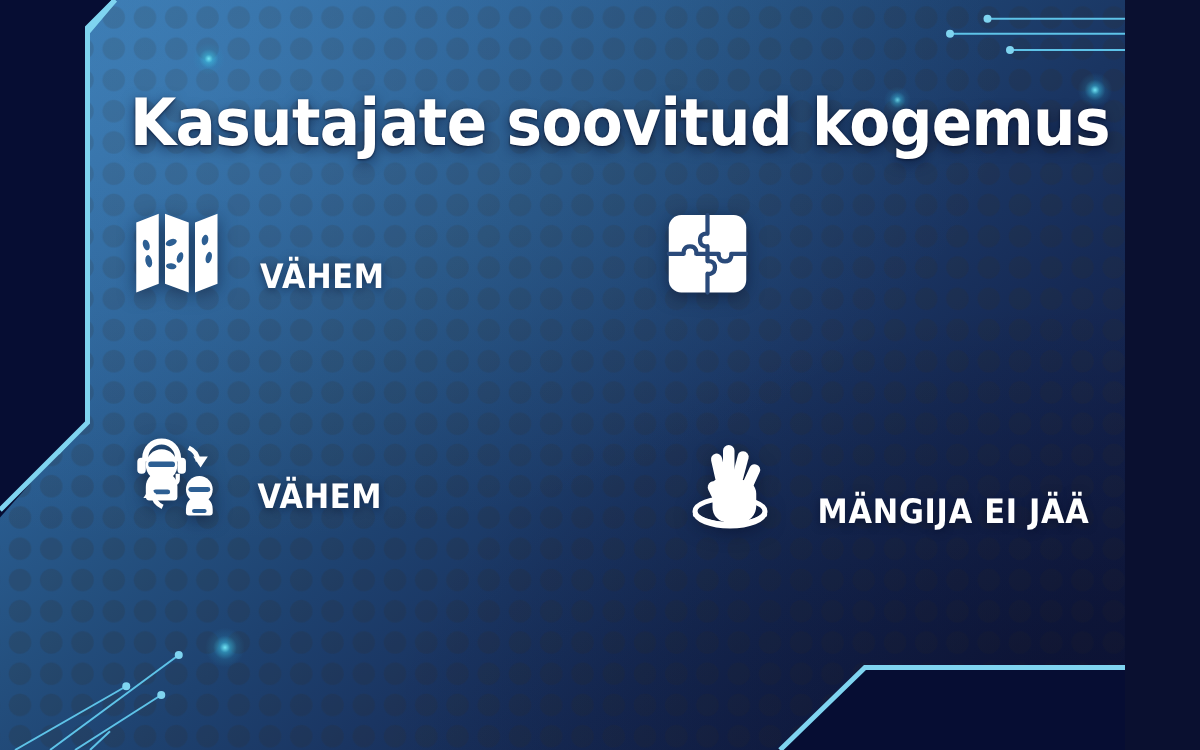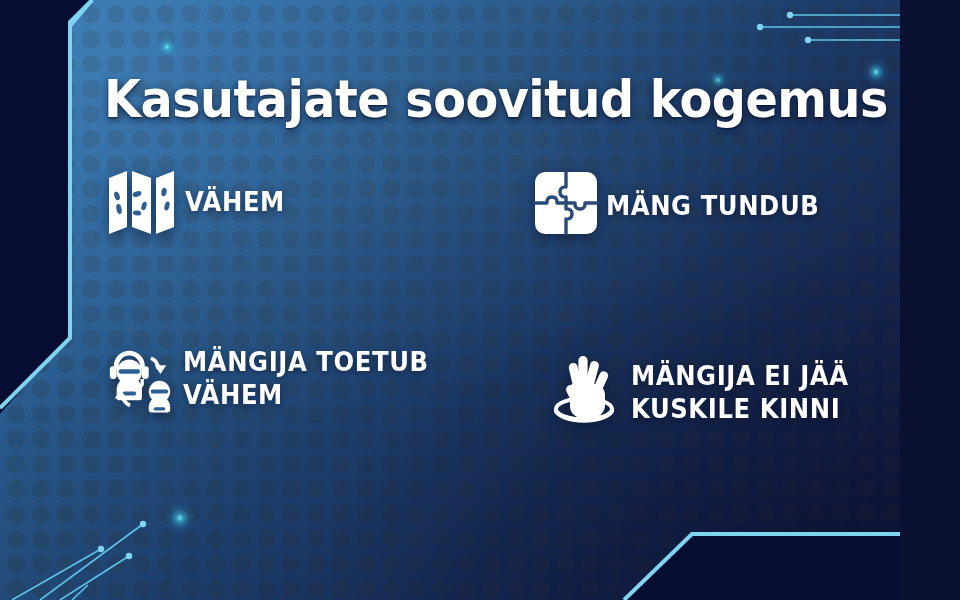--- a/index.html
+++ b/index.html
@@ -109,22 +109,22 @@
   .features {
     position: absolute;
     left: 0;
     top: 0;
     width: 960px;
     height: 600px;
   }
   .feature {
     position: absolute;
     display: flex;
-    align-items: center;
-    gap: 7px;
+    align-items: flex-end;
+    gap: 30px;
   }
   .f1 { left: 106px; top: 162px; width: 410px; }
   .f2 { left: 533px; top: 168px; width: 400px; }
   .f3 { left: 104px; top: 338px; width: 420px; }
   .f4 { left: 544px; top: 352px; width: 420px; }
 
   .feature-icon {
     flex: 0 0 auto;
     width: 72px;
     height: 76px;
@@ -270,21 +270,20 @@
                        C23 25 22 31 22 31
                        L40 31
                        C40 31 39 37 45 37
                        C51 37 50 31 50 31
                        L62 31"></path>
             </g>
           </g>
         </svg>
       </div>
       <div class="feature-text">
-        <div>MÄNG TUNDUB</div>
       </div>
     </div>
 
     <div class="feature f3">
       <div class="feature-icon">
         <svg viewBox="0 0 74 76" width="74" height="76" aria-hidden="true">
           <g fill="#ffffff">
 
             <path d="M10 28 a16 16 0 0 1 32 0 v3 h-5 v-3 a11 11 0 0 0 -22 0 v3 h-5 z"></path>
             <rect x="6" y="28" width="7" height="13" rx="3.2"></rect>
@@ -309,21 +308,20 @@
 
           <g fill="#ffffff">
             <path d="M49 18 a15 15 0 0 1 9 13 l-4 0 a11 11 0 0 0 -6.6 -9.6 z"></path>
             <path d="M58 36 l-6 -9 l12 0 z"></path>
             <path d="M26 70 a15 15 0 0 1 -9 -13 l4 0 a11 11 0 0 0 6.6 9.6 z"></path>
             <path d="M17 52 l6 9 l-12 0 z"></path>
           </g>
         </svg>
       </div>
       <div class="feature-text">
-        <div>MÄNGIJA TOETUB</div>
         <div>VÄHEM</div>
       </div>
     </div>
 
     <div class="feature f4">
       <div class="feature-icon">
         <svg viewBox="0 0 80 74" width="80" height="74" aria-hidden="true">
           <g fill="#ffffff">
 
             <path d="M39 4 a4.6 4.6 0 0 1 4.6 4.6 V34 h-9.2 V8.6 A4.6 4.6 0 0 1 39 4 z"></path>
@@ -345,18 +343,17 @@
           </g>
           <g fill="none" stroke="#ffffff" stroke-width="3.4" stroke-linecap="round">
             <path d="M12 58 a28 11 0 0 0 56 0"></path>
             <path d="M12 58 v2"></path>
             <path d="M68 58 v2"></path>
           </g>
         </svg>
       </div>
       <div class="feature-text">
         <div>MÄNGIJA EI JÄÄ</div>
-        <div>KUSKILE KINNI</div>
       </div>
     </div>
 
   </div>
 </div>
 
 </body></html>

